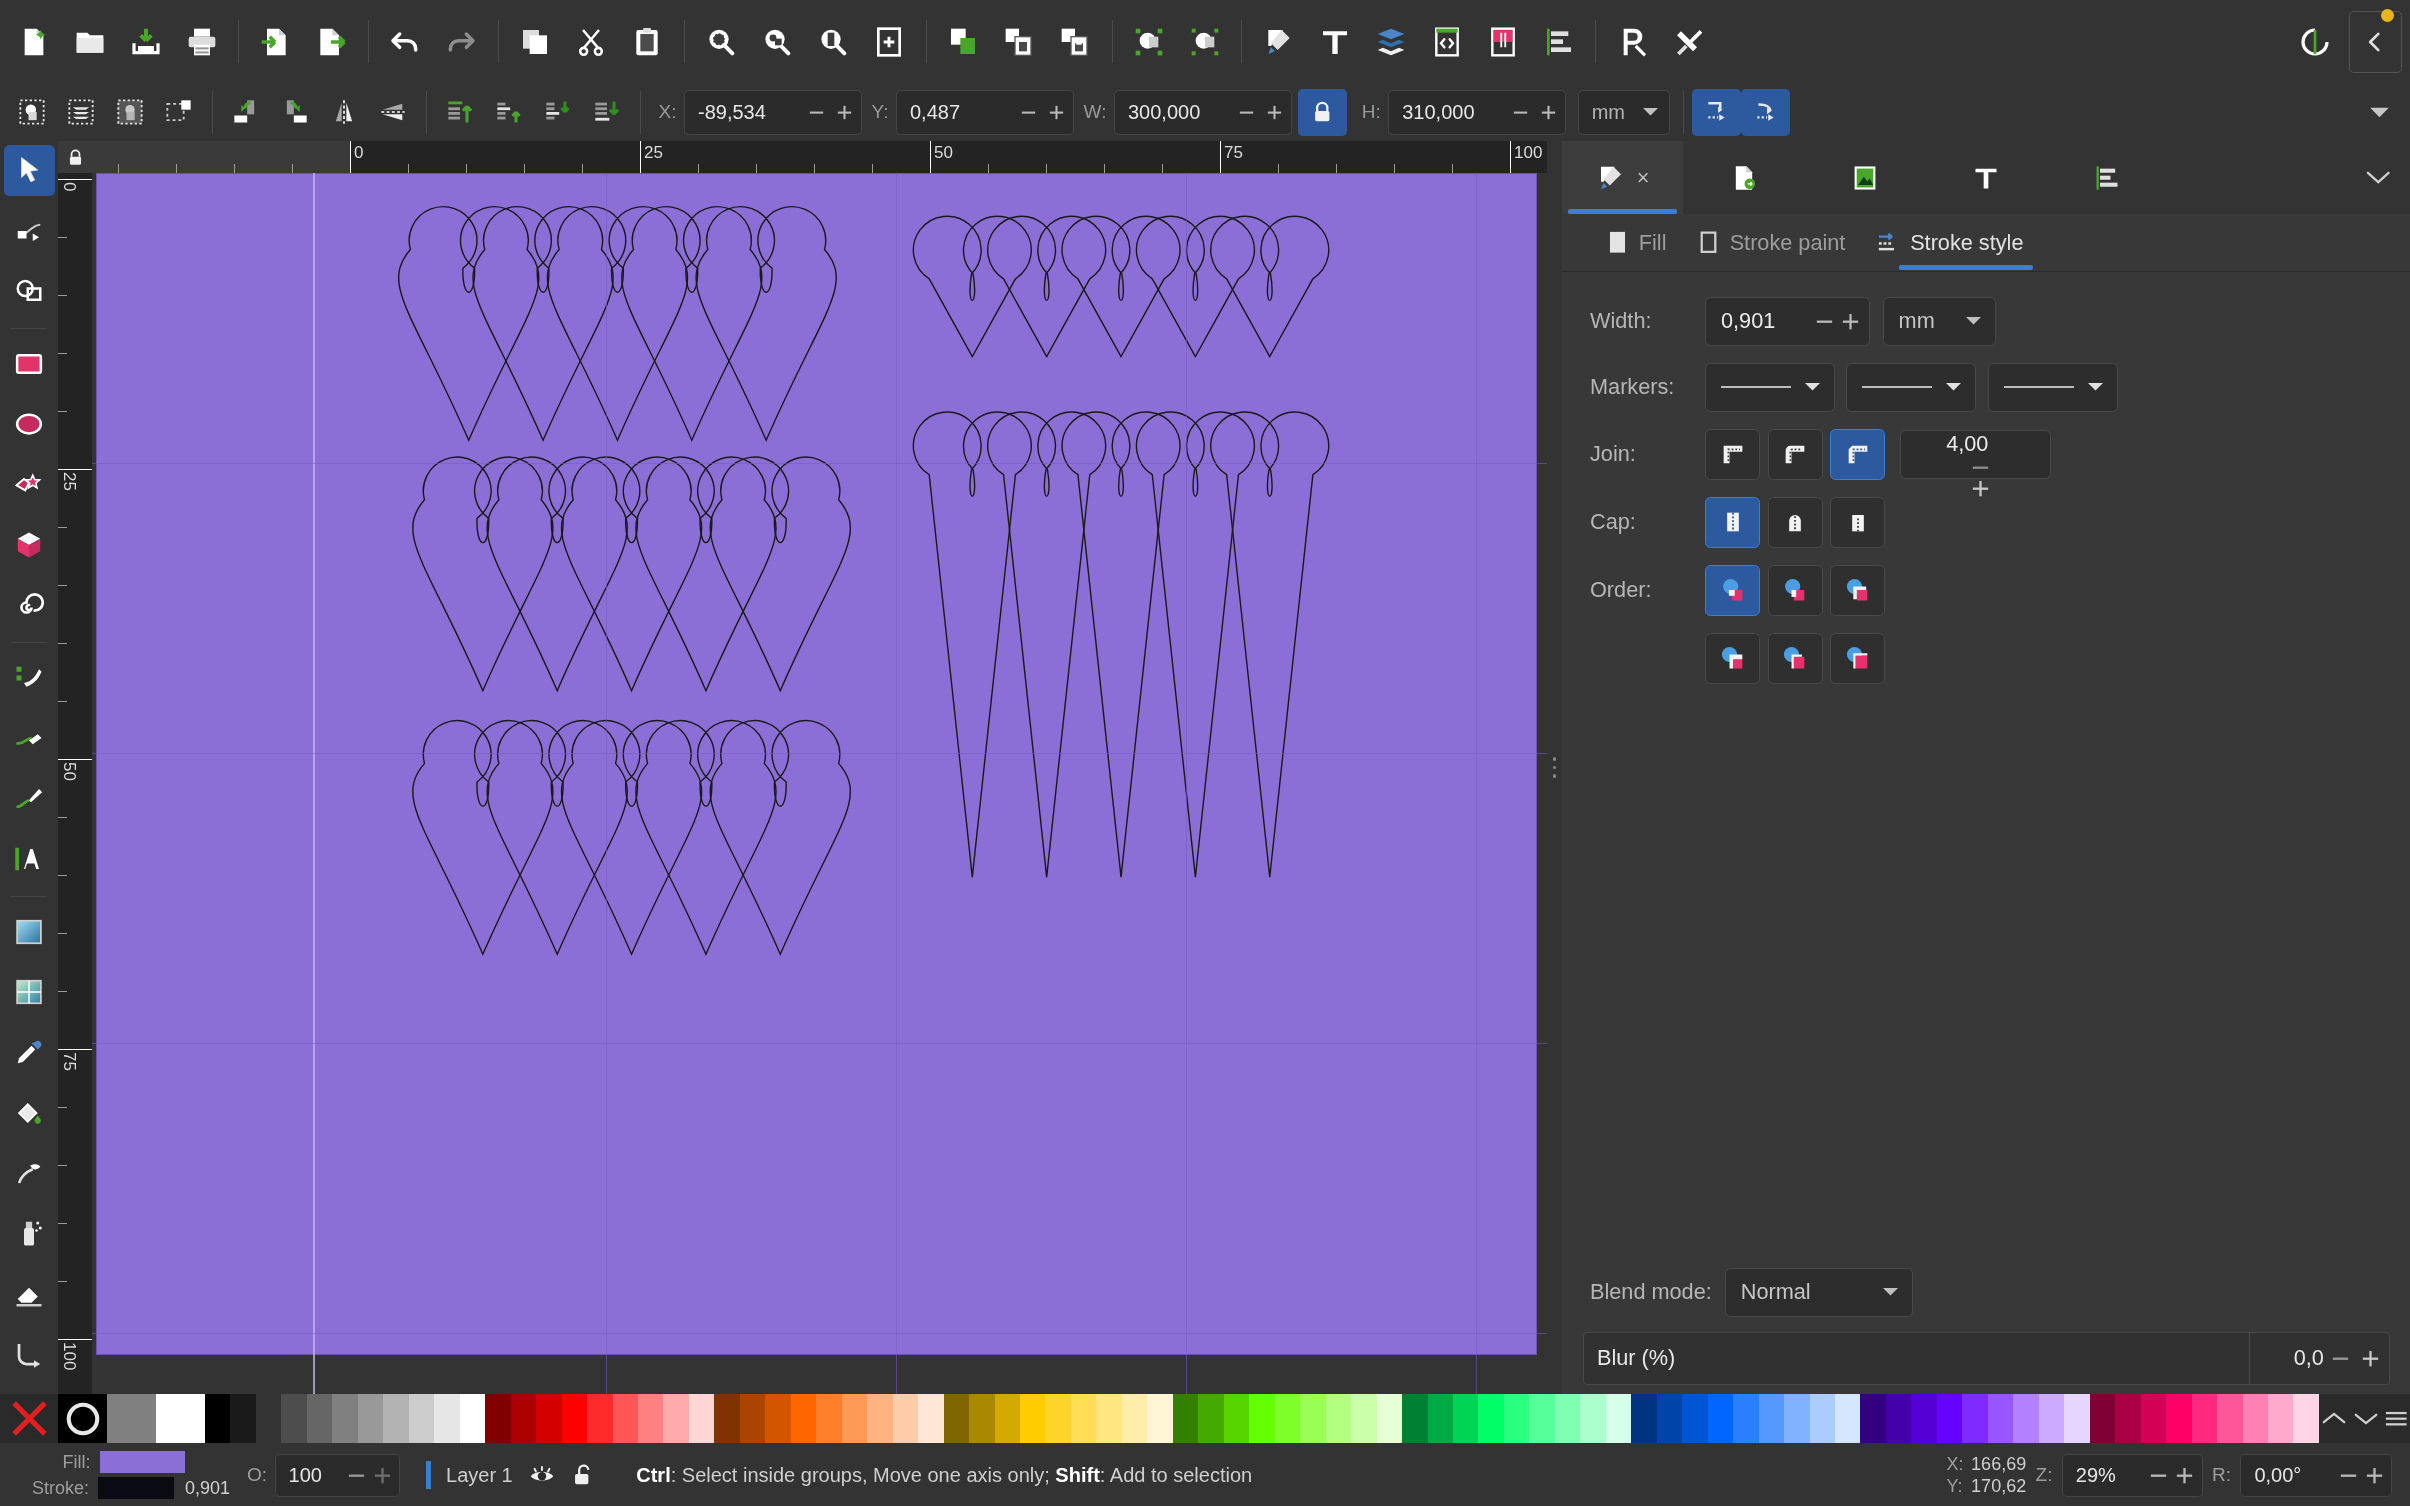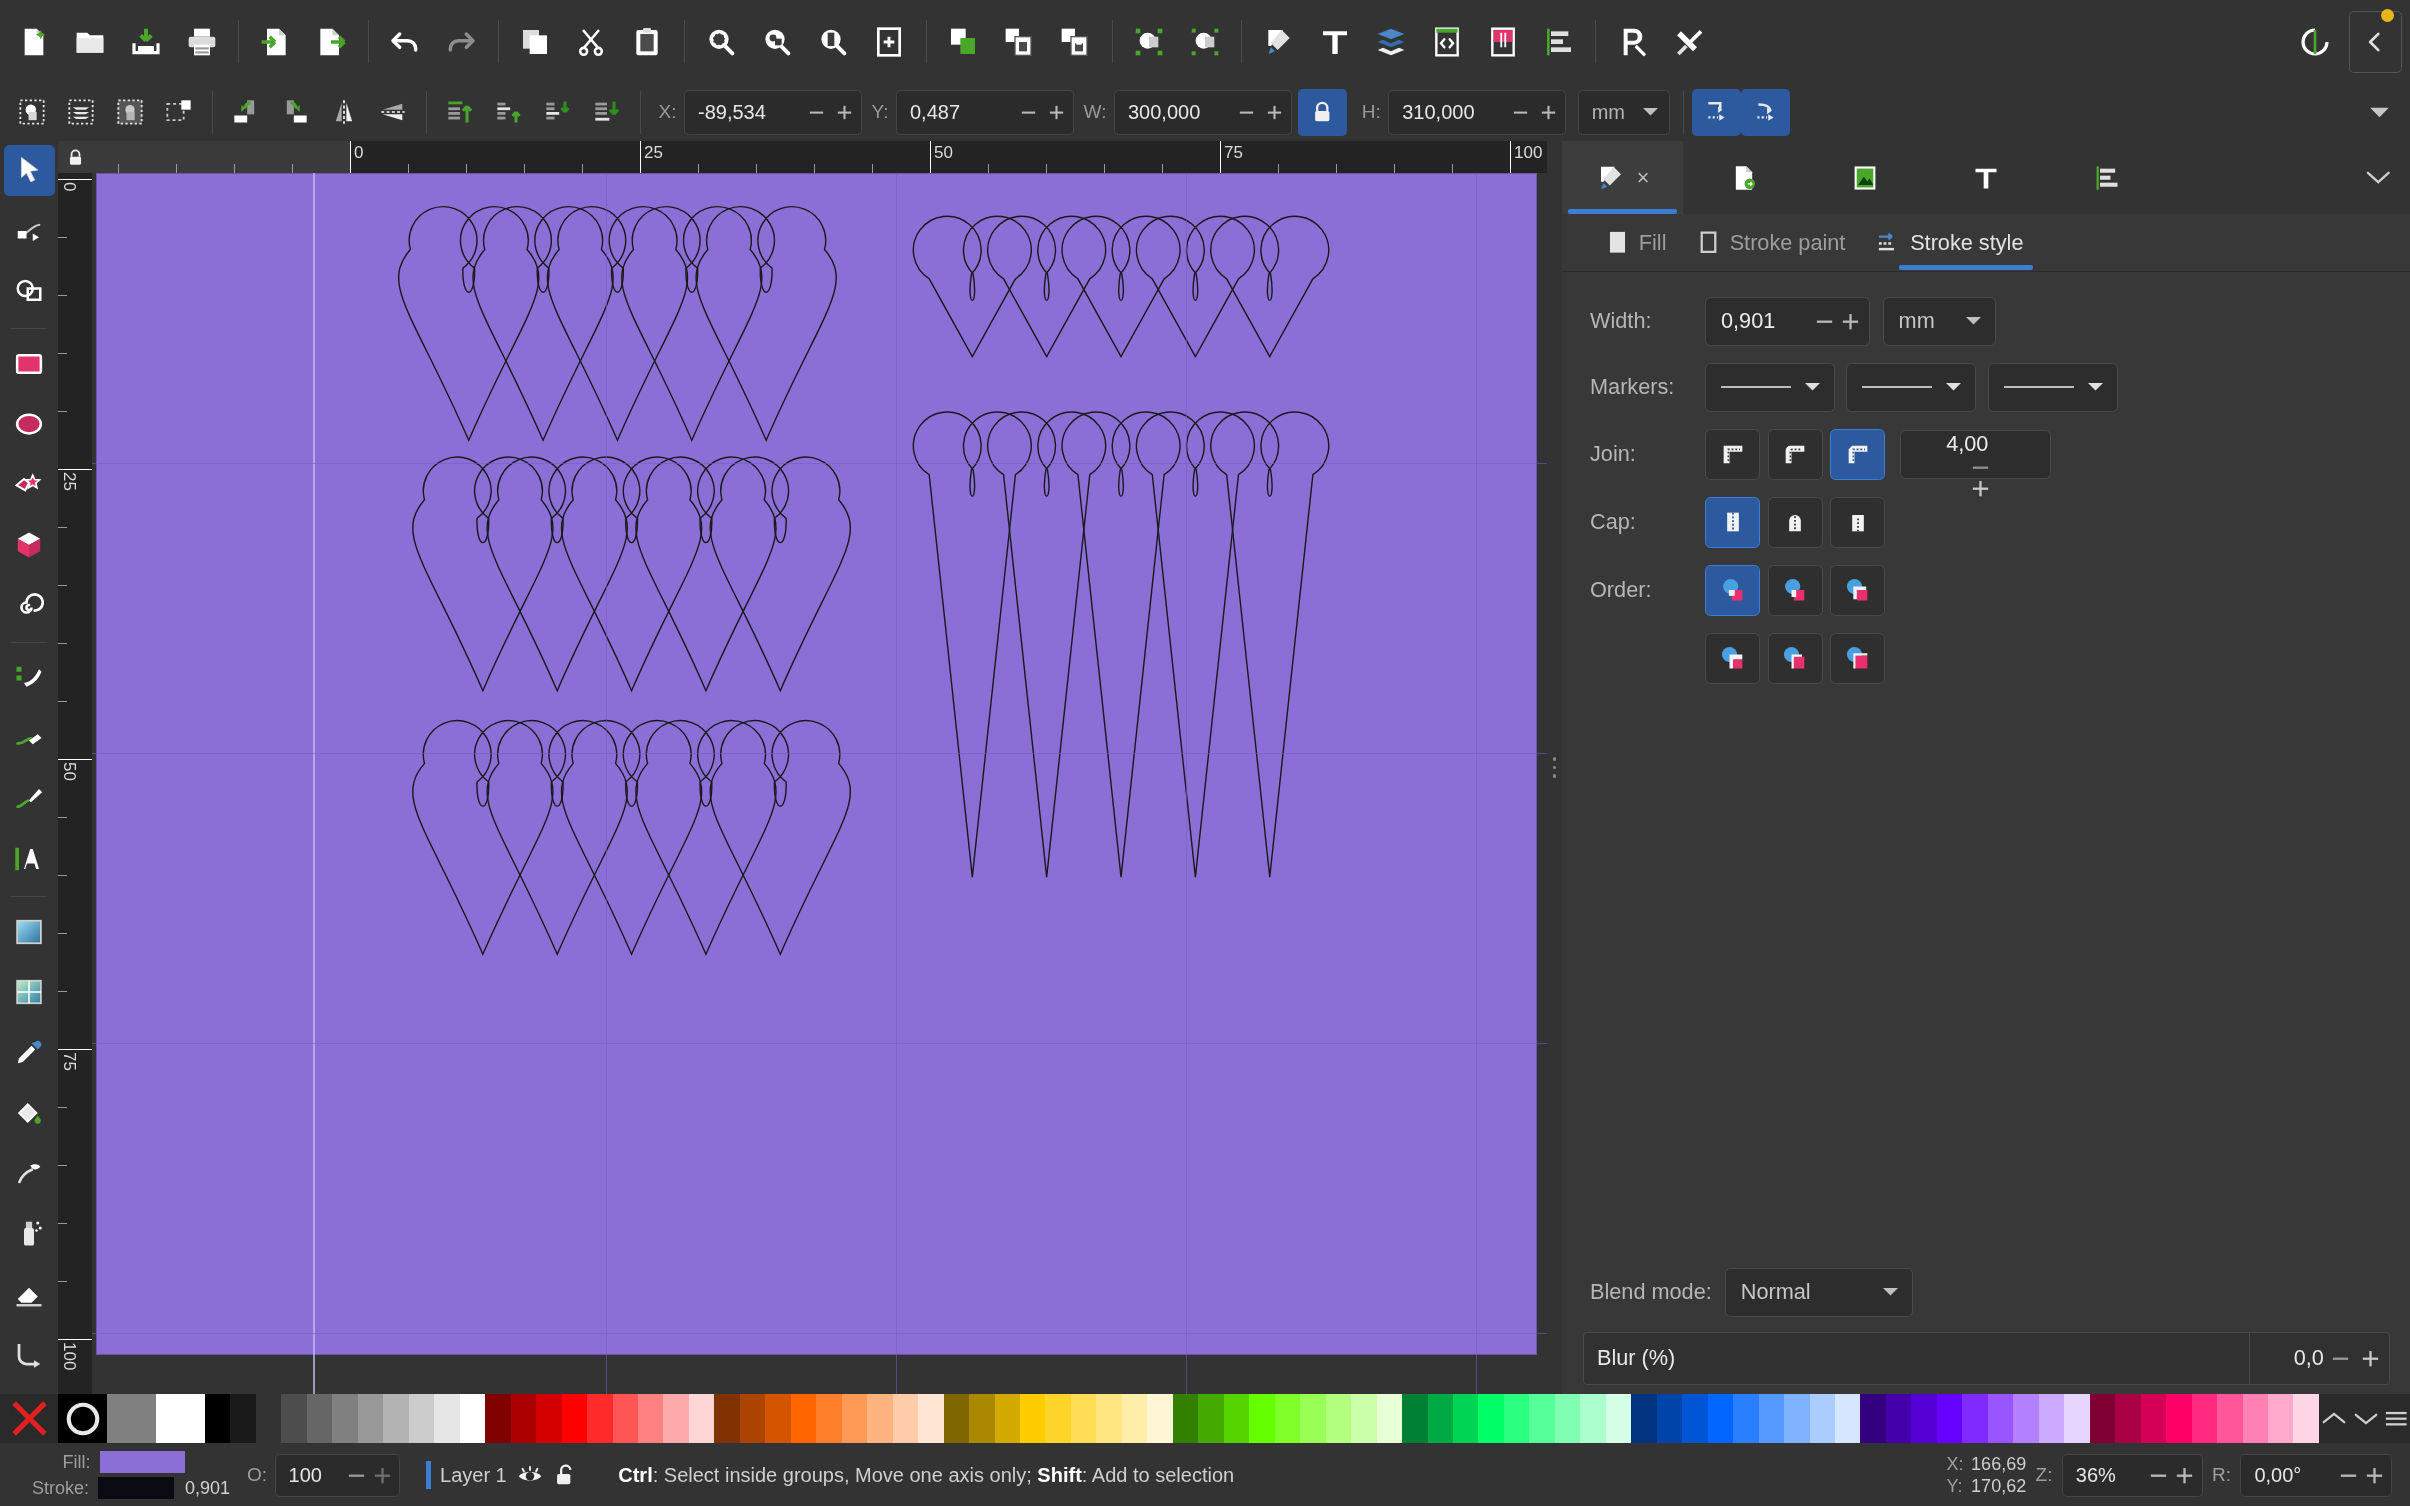--- a/index.html
+++ b/index.html
@@ -158,21 +158,21 @@
   .pal-arrows { width: 92px; flex:0 0 92px; display:flex; align-items:center; justify-content:center; gap:5.6px; }
 
   .statusbar { height: 64px; flex:0 0 64px; background:#333333; display:flex; align-items:center; padding: 0 9.4px; }
   .st-fs { display:flex; flex-direction:column; justify-content:center; margin-left: 22.6px; width: 198px;}
   .st-line { display:flex; align-items:center; height:26px; }
   .st-line .k { color:#9e9e9e; font-size:18px; width:68px; text-align:right; padding-right:9.4px; }
   .st-swatch { width:85px; height:22.6px; display:block; }
   .st-strokew { color:#d2d2d2; font-size:18px; margin-left:11.3px; }
   .st-o { display:flex; align-items:center; margin-left: 17px; gap:7.5px; }
   .ostepper { background:#2b2b2b; border:0.9px solid #464646; border-radius:4.7px; height:43px; display:flex; align-items:center; padding: 0 3.8px 0 13px; color:#e6e6e6; font-size:20px;}
-  .layerbox { display:flex; align-items:center; gap:9px; margin-left: 26px; }
+  .layerbox { display:flex; align-items:center; gap:15px; margin-left: 26px; }
   .layerbar { width:4.7px; height:28px; background:#3b7fd4; }
   .layername { color:#cfcfcf; font-size:20px; }
   .statusmsg { margin-left: 41px; color:#cfcfcf; font-size:20px; white-space:nowrap; }
   .statusmsg b { color:#ffffff; }
   .st-right { margin-left:auto; display:flex; align-items:center; gap:9.4px; padding-right:9.4px;}
   .xy { display:flex; flex-direction:column; font-size:18px; color:#cfcfcf; line-height:1.25; }
   .xy span i { color:#9e9e9e; font-style:normal; display:inline-block; width:24.5px;}
   .zlabel { color:#9e9e9e; font-size:19px; }
 </style>
 </head>
@@ -1567,21 +1567,21 @@
       <b>Ctrl</b><span>: Select inside groups, Move one axis only; </span><b>Shift</b><span>: Add to selection</span>
     </div>
 
     <div class="st-right">
       <div class="xy">
         <span><i>X:</i><span>166,69</span></span>
         <span><i>Y:</i><span>170,62</span></span>
       </div>
       <span class="zlabel">Z:</span>
       <div class="ostepper">
-        <span style="min-width:70px">36%</span>
+        <span style="min-width:70px">29%</span>
         <span class="pmbtn">
             <svg width="21" height="21" viewBox="0 0 22 22">
               <rect x="3" y="10" width="16" height="2.4" fill="#b9b9b9"></rect>
             </svg>
           </span>
         <span class="pmbtn">
             <svg width="21" height="21" viewBox="0 0 22 22">
               <rect x="3" y="10" width="16" height="2.4" fill="#b9b9b9"></rect>
               <rect x="9.8" y="3.2" width="2.4" height="16" fill="#b9b9b9"></rect>
             </svg>

